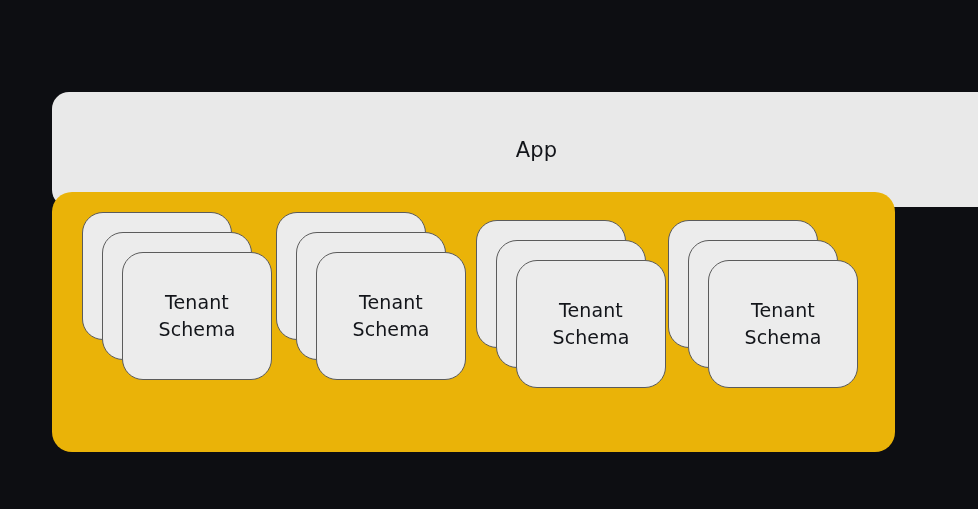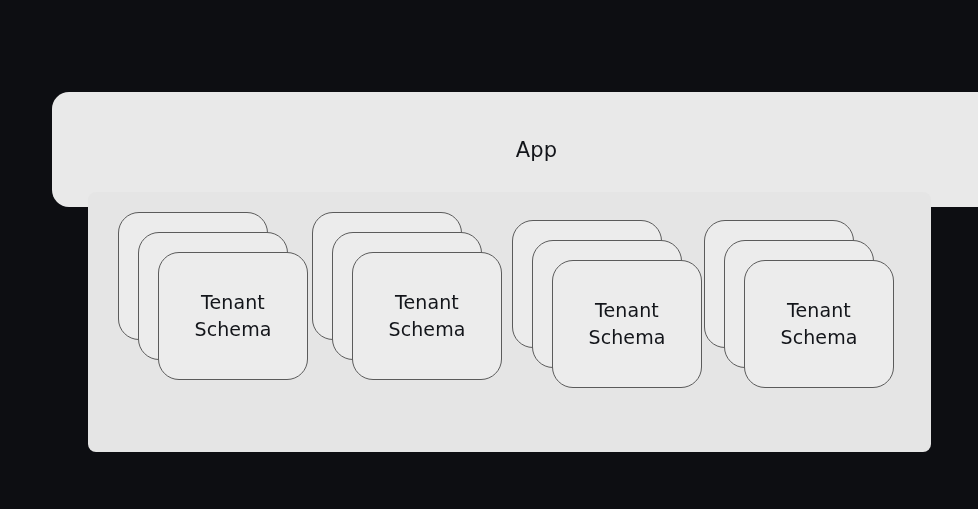--- a/index.html
+++ b/index.html
@@ -36,23 +36,22 @@
     letter-spacing: 0.2px;
   }
 
   
   .db-box {
     position: absolute;
     left: 52px;
     top: 192px;
     width: 843px;
     height: 260px;
-    background: #e5e5e5;
-    border-radius: 8px;
-    margin-left: 36px;
+    background: #eab308;
+    border-radius: 20px;
   }
 
   
   .stack {
     position: absolute;
     width: 192px;
     height: 172px;
   }
   .card {
     position: absolute;

